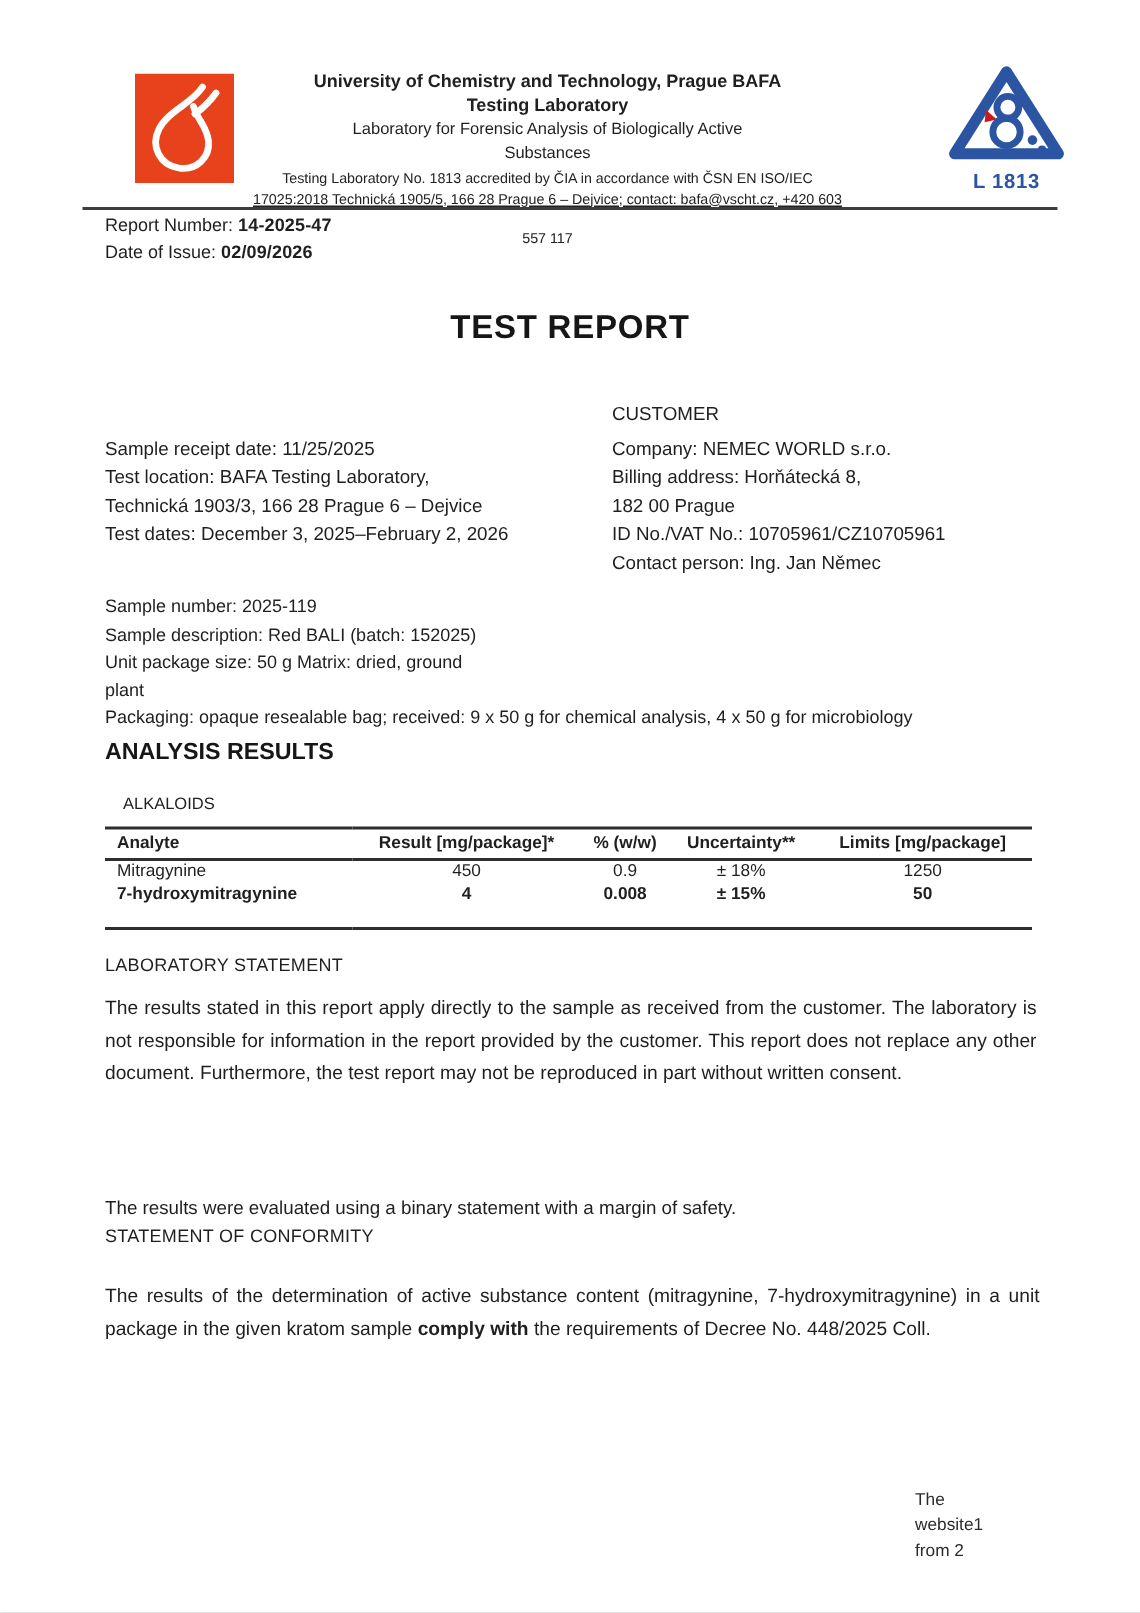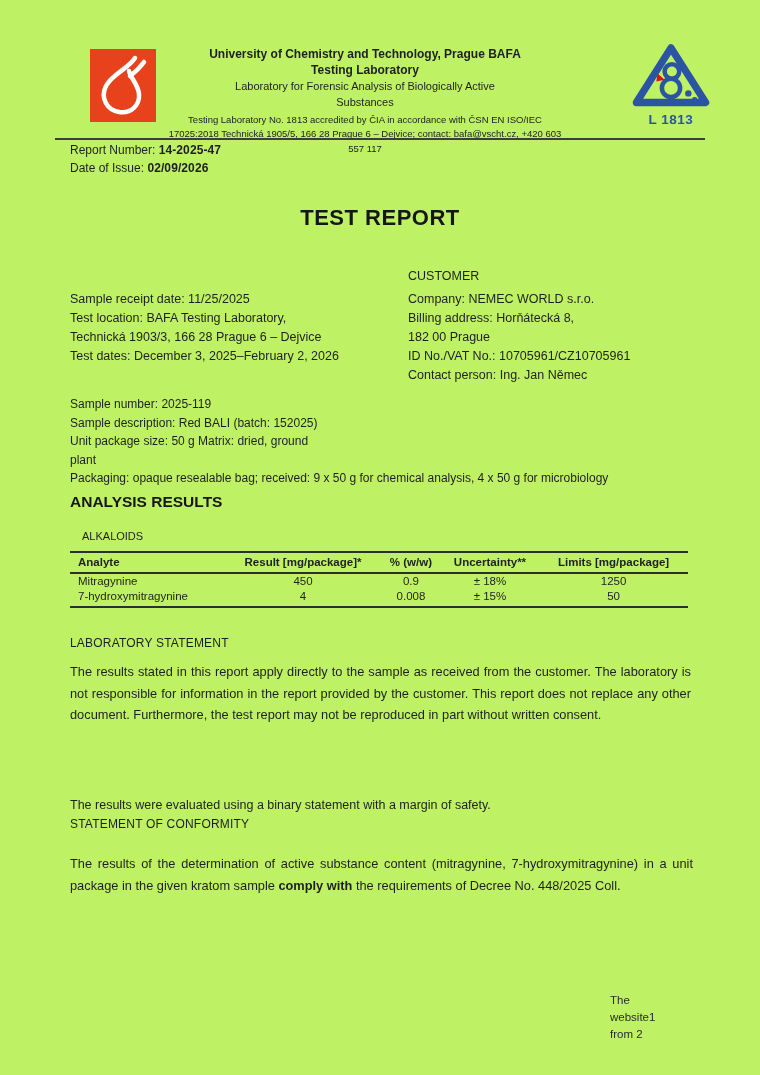--- a/index.html
+++ b/index.html
@@ -1,34 +1,34 @@
 <!DOCTYPE html>
 <html><head>
 <meta charset="utf-8">
 <style>
   html,body{margin:0;padding:0;background:#e9e9e9;}
   .page{
     position:relative;
     width:760px;height:1075px;
     margin:0 auto;
-    background:#bef264;
+    background:#ffffff;
     font-family:"Liberation Sans",sans-serif;
     color:#1f1f1f;
     overflow:hidden;
     box-shadow:0 0 2px rgba(0,0,0,.25);
   }
   
   .uct-logo{position:absolute;left:90px;top:49px;width:66px;height:73px;}
   .header-center{position:absolute;left:145px;top:46px;width:440px;text-align:center;}
   .h-bold{font-size:12px;font-weight:bold;line-height:16px;}
   .h-reg{font-size:11px;line-height:16px;}
   .h-small{font-size:9.5px;line-height:13.5px;color:#222;}
   .h-small.first{margin-top:3px;}
   .underline{text-decoration:underline;}
-  .phone2{margin-top:2px;}
+  .phone2{margin-top:13px;}
   .cia-logo{position:absolute;left:626px;top:42px;width:90px;text-align:center;}
   .cia-label{color:#2b55a3;font-weight:bold;font-size:13.5px;margin-top:-4px;letter-spacing:.5px;}
   .header-rule{position:absolute;left:55px;top:138px;width:650px;border-top:2px solid #3d3d3d;}
   .report-meta{position:absolute;left:70px;top:141px;font-size:12px;line-height:18px;}
   .report-meta b{letter-spacing:.1px;}
   
   .title{position:absolute;left:0;top:205px;width:100%;text-align:center;
          font-size:22px;font-weight:bold;margin:0;letter-spacing:.5px;color:#161616;}
   
   .customer-heading{position:absolute;left:408px;top:269px;font-size:12.5px;}
@@ -39,21 +39,21 @@
   
   .analysis-heading{position:absolute;left:70px;top:493px;font-size:15.5px;font-weight:bold;color:#161616;}
   .alkaloids{position:absolute;left:82px;top:530px;font-size:11px;}
   .results-table{position:absolute;left:70px;top:551px;width:618px;border-collapse:collapse;font-size:11.5px;}
   .results-table thead th{
     border-top:2px solid #2e2e2e;border-bottom:2px solid #2e2e2e;
     font-weight:bold;padding:3px 2px 4px;text-align:center;}
   .results-table thead th:first-child{text-align:left;padding-left:8px;}
   .results-table tbody td{padding:1px 2px 2px;text-align:center;}
   .results-table tbody td:first-child{text-align:left;padding-left:8px;}
-  .results-table tbody tr:last-child td{border-bottom:2px solid #2e2e2e;padding-bottom:4px;}
+  .results-table tbody tr:last-child td{border-bottom:2px solid #2e2e2e;padding-bottom:16px;font-weight:bold;}
   
   .section-heading{position:absolute;font-size:12px;letter-spacing:.2px;}
   .lab-heading{left:70px;top:636px;}
   .lab-body{position:absolute;left:70px;top:661px;width:621px;font-size:12.8px;line-height:21.5px;text-align:justify;}
   .conf-heading{left:70px;top:769px;margin-top:48px;}
   .conf-p1{position:absolute;left:70px;top:798px;font-size:12.5px;}
   .conf-p2{position:absolute;left:70px;top:853px;width:623px;font-size:12.8px;line-height:21.5px;text-align:justify;}
   
   .footer{position:absolute;left:610px;top:992px;font-size:11.5px;line-height:17px;color:#2a2a2a;}
 </style>

